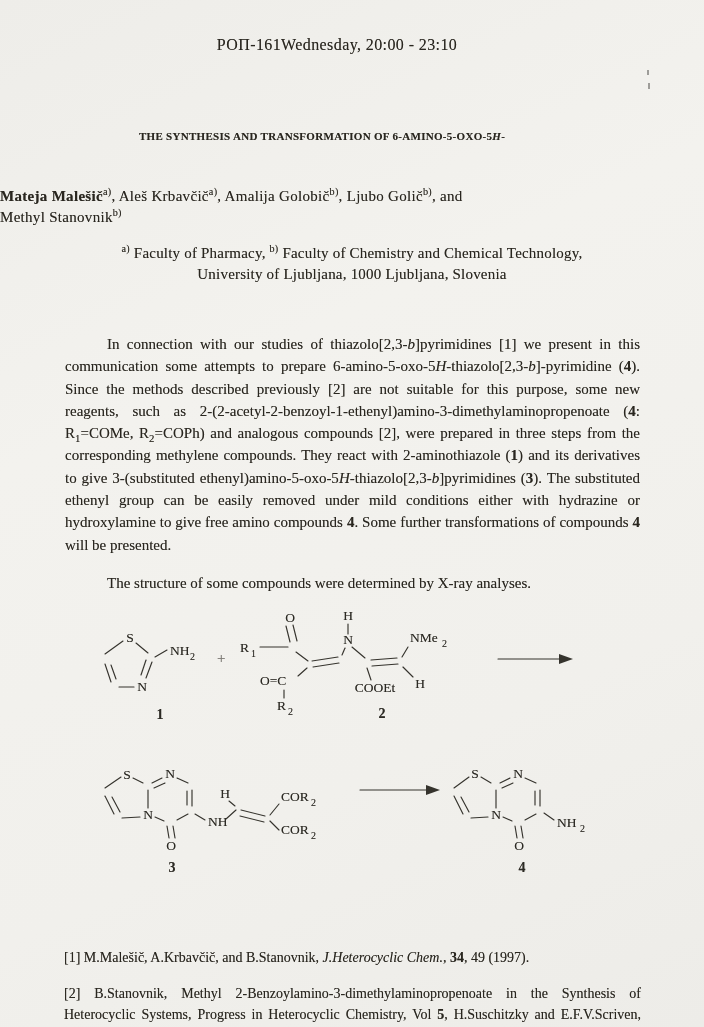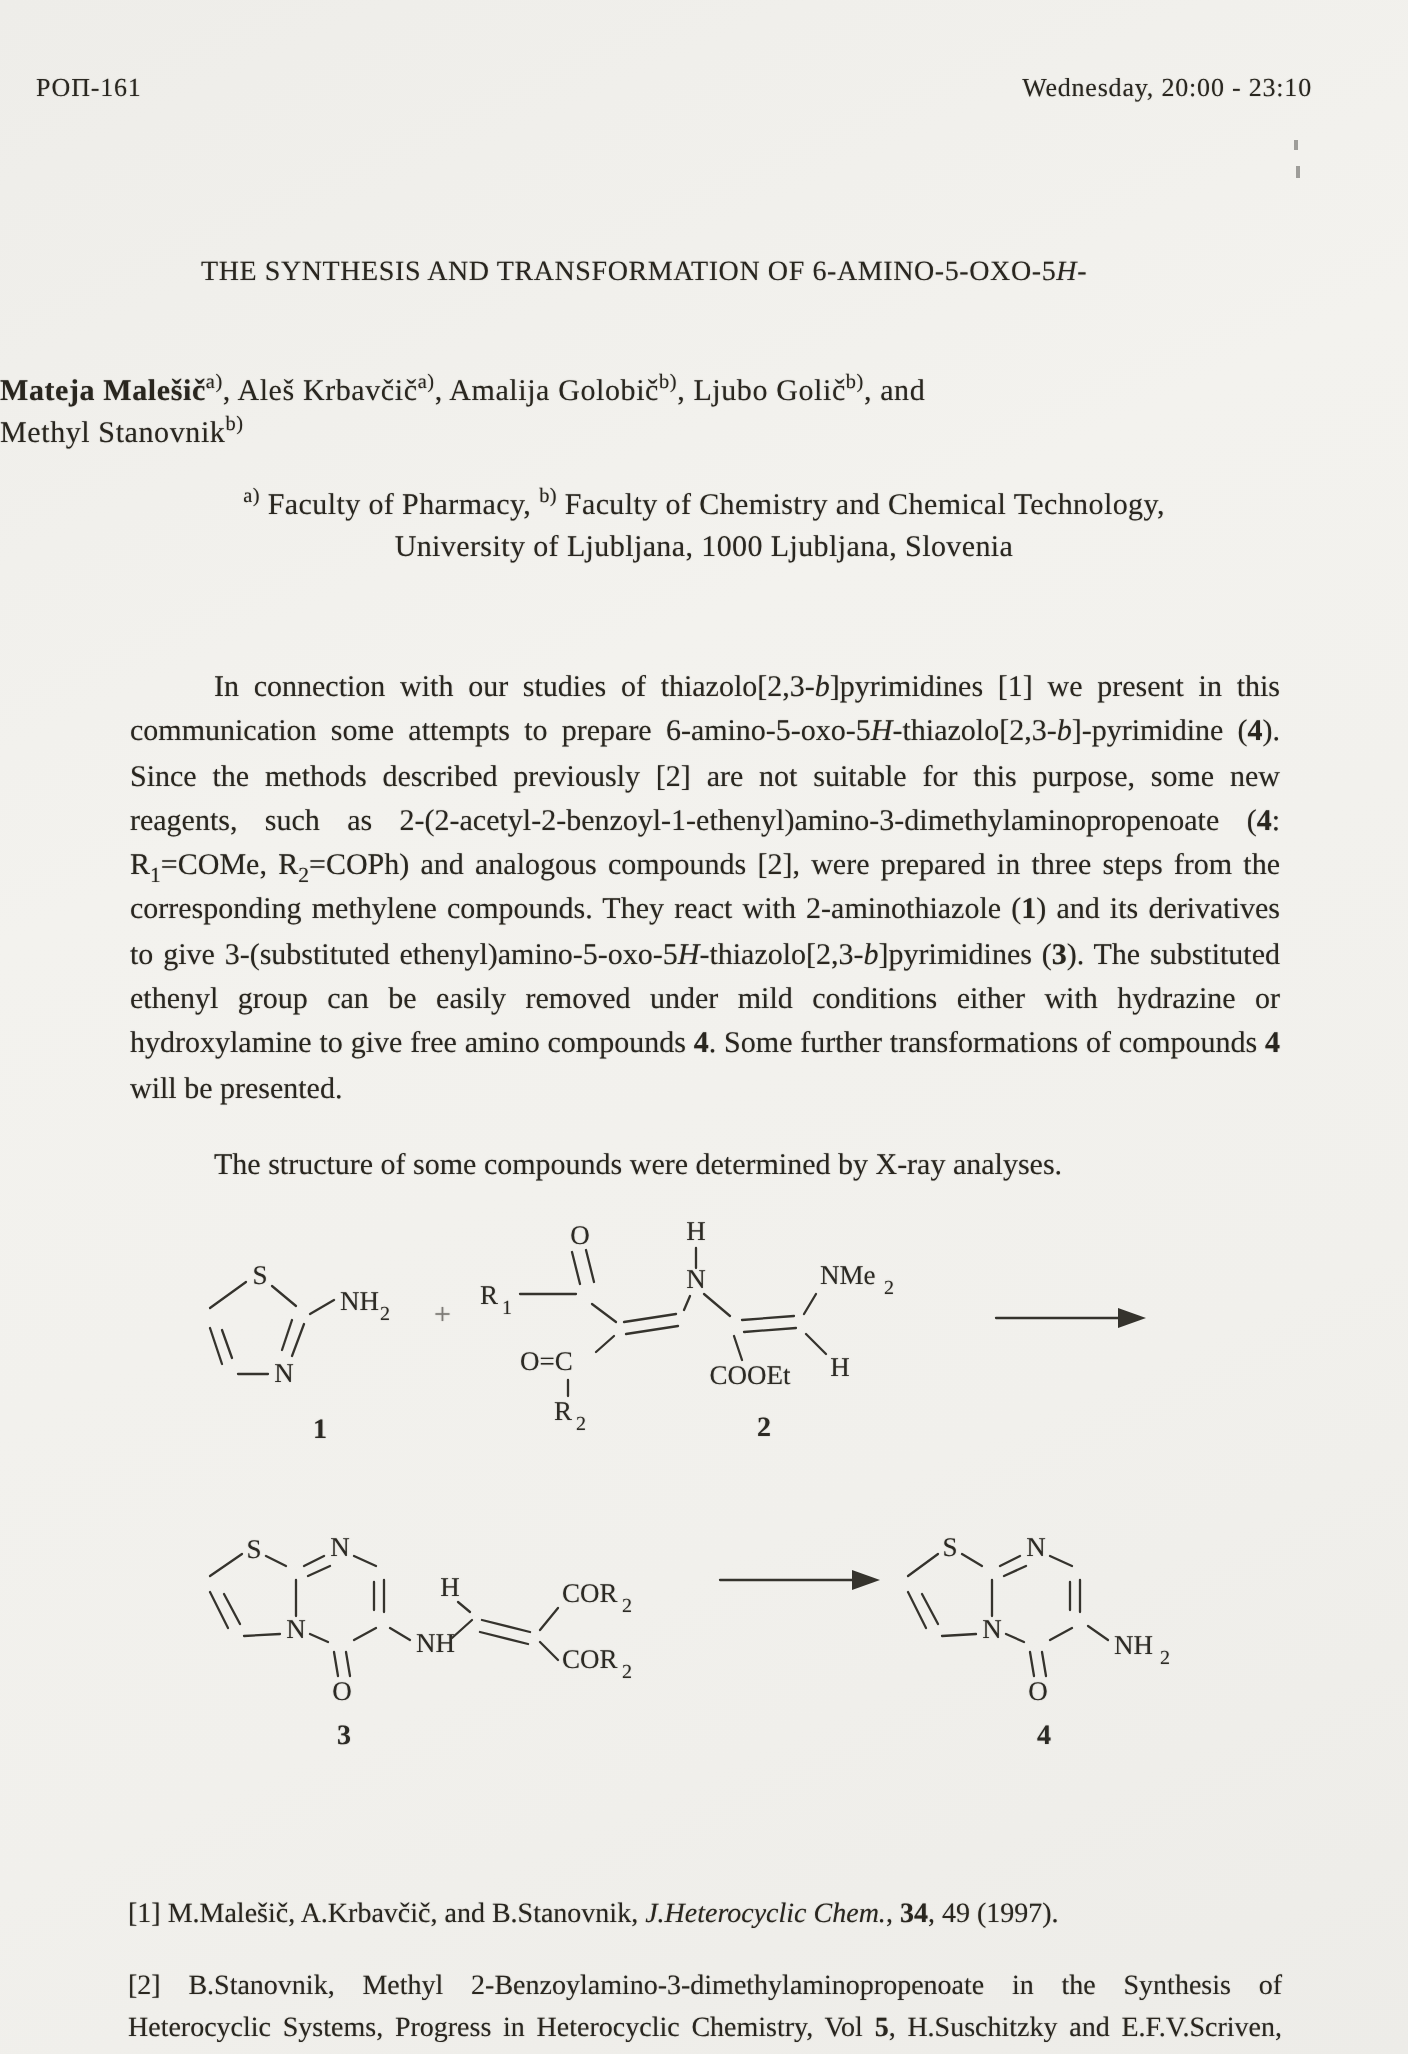--- a/index.html
+++ b/index.html
@@ -5,22 +5,22 @@
   html,body { margin:0; padding:0; background:#d8d7d3; }
   .page {
     position:relative; width:704px; height:1027px; margin:0 auto;
     background:linear-gradient(155deg,#eeede9 0%,#f3f2ee 35%,#f1f0ec 70%,#edece8 100%);
     font-family:"Liberation Serif", serif;
     color:#29261f;
     overflow:hidden;
     text-shadow:0 0 0.6px rgba(45,42,35,0.45);
   }
   .abs { position:absolute; }
-  .header-row { top:36px; left:18px; width:638px; display:flex; justify-content:space-between; font-size:13px; letter-spacing:0.4px; }
-  .title-block { top:127px; left:0; width:644px; text-align:center; font-weight:normal; font-size:14px; line-height:19px; letter-spacing:0.3px; }
+  .header-row { top:36px; left:18px; width:638px; display:flex; justify-content:center; font-size:16px; letter-spacing:0.4px; }
+  .title-block { top:127px; left:0; width:644px; text-align:center; font-weight:bold; font-size:11px; line-height:19px; letter-spacing:0.3px; }
   .authors-block { top:186px; left:0; width:704px; text-align:left; font-size:15px; line-height:21px; letter-spacing:0.3px; }
   .affil-block { top:243px; left:0; width:704px; text-align:center; font-size:15px; line-height:21px; letter-spacing:0.2px; }
   .abstract-block { top:317px; left:49px; width:607px; font-size:15px; line-height:22.3px; text-align:justify; }
   .abstract-block p { margin:16px; text-indent:42px; }
   .refs-block { top:932px; left:49px; width:607px; font-size:14px; line-height:21px; text-align:justify; }
   .refs-block p { margin:15px; }
   .seg-i { font-style:italic; }
   .seg-b { font-weight:bold; }
   .seg-sup { vertical-align:super; font-size:0.68em; line-height:0; }
   .seg-sub { vertical-align:sub; font-size:0.72em; line-height:0; }

